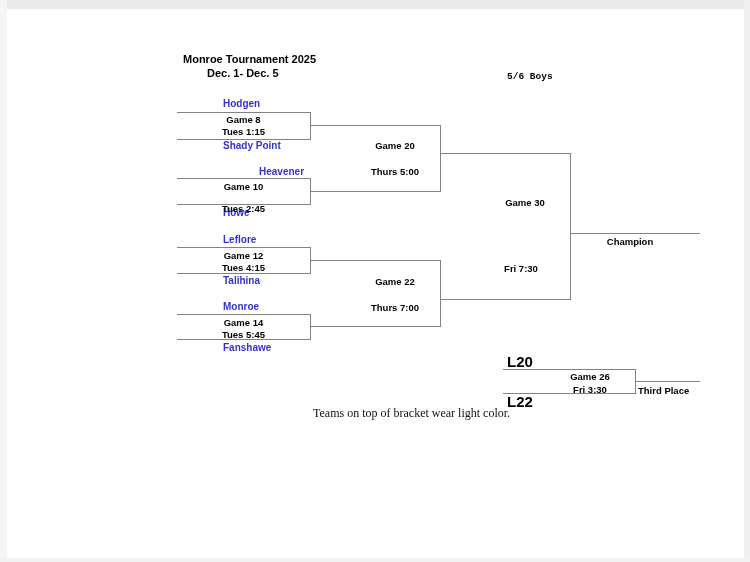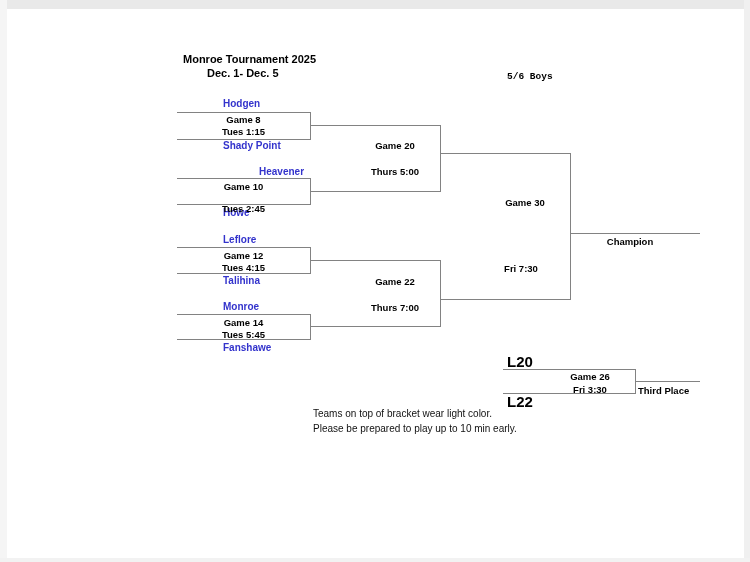--- a/index.html
+++ b/index.html
@@ -21,21 +21,21 @@
   .vline{position:absolute;width:1px;background:#828282;}
 
   .lbl{position:absolute;white-space:nowrap;line-height:11px;}
   .title{font-size:11px;font-weight:bold;}
   .subtitle{font-size:11px;font-weight:bold;}
   .division{font-size:9.5px;font-weight:bold;font-family:Liberation Mono, monospace;}
   .team{color:#3333cc;font-weight:bold;font-size:10px;padding-left:44px;}
   .game{font-weight:bold;font-size:9.5px;}
   .centered{text-align:center;}
   .seed{font-weight:bold;font-size:15px;}
-  .note{font-size:10px;color:#111;}
+  .note{font-size:12px;color:#111;font-family:Liberation Serif, serif;}
 </style>
 </head>
 <body>
 
 <div class="screen">
 
   <div class="edge top"></div>
   <div class="edge left"></div>
   <div class="edge right"></div>
   <div class="edge bottom"></div>
@@ -102,15 +102,14 @@
   <div class="hline" style="left:503px;top:369px;width:132px;"></div>
   <div class="lbl game centered" style="left:520px;top:371px;width:140px;">Game 26</div>
   <div class="lbl game centered" style="left:520px;top:384px;width:140px;">Fri 3:30</div>
   <div class="hline" style="left:503px;top:393px;width:132px;"></div>
   <div class="vline" style="left:635px;top:369px;height:25px;"></div>
   <div class="hline" style="left:635px;top:381px;width:65px;"></div>
   <div class="lbl game" style="left:638px;top:385px;">Third Place</div>
   <div class="lbl seed" style="left:507px;top:396px;">L22</div>
 
   <div class="lbl note" style="left:313px;top:408px;">Teams on top of bracket wear light color.</div>
-  <div class="lbl note" style="left:313px;top:423px;">Please be prepared to play up to 10 min early.</div>
 
 </div>
 
 </body></html>

